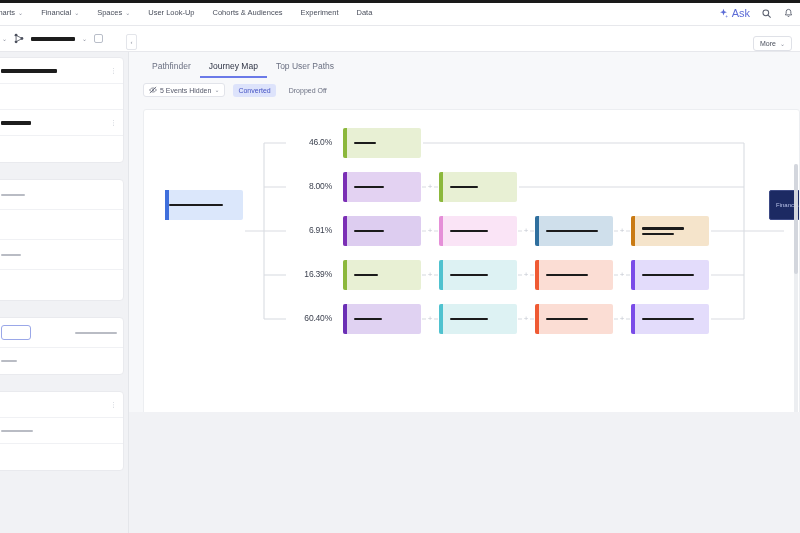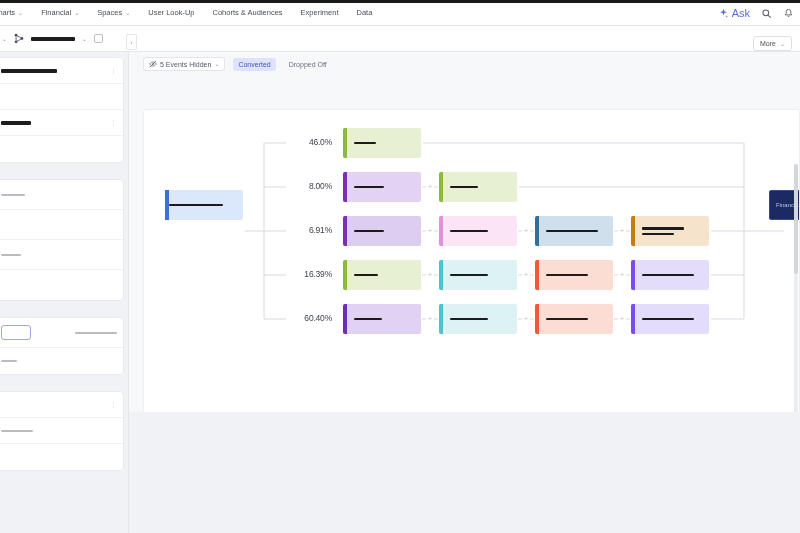--- a/index.html
+++ b/index.html
@@ -302,20 +302,25 @@
       </div>
       <div class="side-row">
         <div class="grey-bar" style="width:32px;"></div>
       </div>
       <div class="side-row"></div>
     </div>
   </div>
 
   <div class="main">
 
+    <div class="tabs" id="tabs">
+        <div class="tab">Pathfinder</div>
+        <div class="tab active">Journey Map</div>
+        <div class="tab">Top User Paths</div>
+      </div>
 
     <div class="filterbar">
       <div class="fchip">
         <svg width="8" height="8" viewBox="0 0 14 14">
           <path d="M1 7s2.3-3.6 6-3.6S13 7 13 7s-2.3 3.6-6 3.6S1 7 1 7z" fill="none" stroke="#55596a" stroke-width="1.2"></path>
           <circle cx="7" cy="7" r="1.5" fill="#55596a"></circle>
           <line x1="1.5" y1="12.5" x2="12.5" y2="1.5" stroke="#55596a" stroke-width="1.3"></line>
         </svg>
         <span>5 Events Hidden</span>
         <span class="caret">⌄</span>

